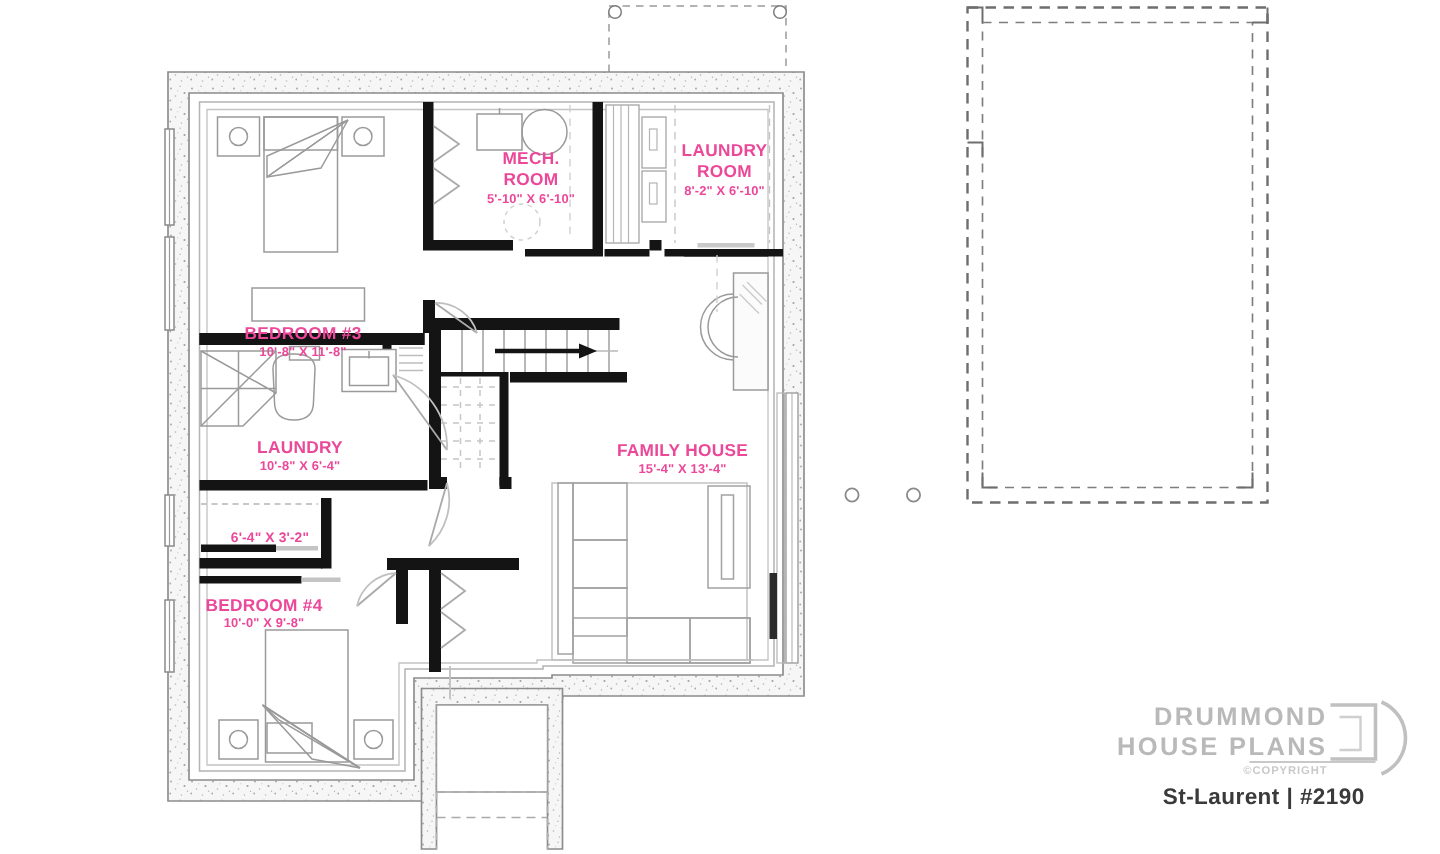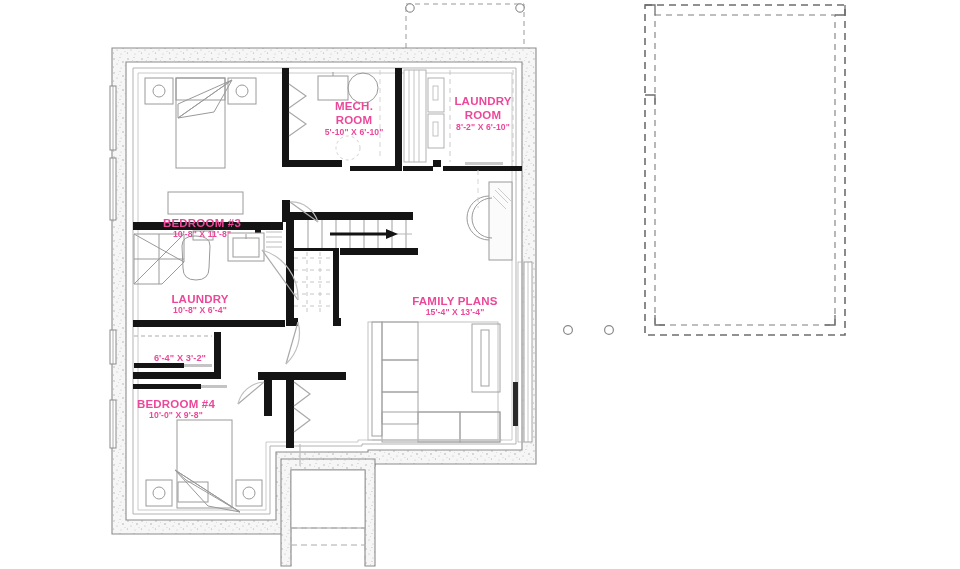--- a/index.html
+++ b/index.html
@@ -411,23 +411,35 @@
   <div class="room-label" style="left:200px; top:293px; transform:translateX(-50%);">
     <span class="rl-name">LAUNDRY</span>
     <span class="rl-dim">10'-8" X 6'-4"</span>
   </div>
 
   <div class="room-label" style="left:180px; top:352px; transform:translateX(-50%);">
     <span class="rl-dim" style="font-size:9.2px;">6'-4" X 3'-2"</span>
   </div>
 
   <div class="room-label" style="left:455px; top:295px; transform:translateX(-50%);">
-    <span class="rl-name">FAMILY PLANS</span>
+    <span class="rl-name">FAMILY HOUSE</span>
     <span class="rl-dim">15'-4" X 13'-4"</span>
   </div>
 
   <div class="room-label" style="left:176px; top:398px; transform:translateX(-50%);">
     <span class="rl-name">BEDROOM #4</span>
     <span class="rl-dim">10'-0" X 9'-8"</span>
   </div>
 
+  <div class="brand">
+    <svg class="brand-mark" viewBox="0 0 215 62">
+      <path d="M 152 10 L 182 10 L 182 46 L 152 46" fill="none" stroke="#c0c0c0" stroke-width="2.4"></path>
+      <path d="M 158 18 L 172 18 L 172 40 L 158 40" fill="none" stroke="#cfcfcf" stroke-width="1.6"></path>
+      <path d="M 186 8 a 26 26 0 0 1 0 48" fill="none" stroke="#c0c0c0" stroke-width="2.4"></path>
+      <line x1="98" y1="48" x2="182" y2="48" stroke="#c8c8c8" stroke-width="1.4"></line>
+    </svg>
+    <div class="brand-line brand-l1">DRUMMOND</div>
+    <div class="brand-line brand-l2">HOUSE PLANS</div>
+    <div class="brand-cr">©COPYRIGHT</div>
+    <div class="brand-title">St-Laurent | #2190</div>
+  </div>
 
 </div>
 
 </body></html>

